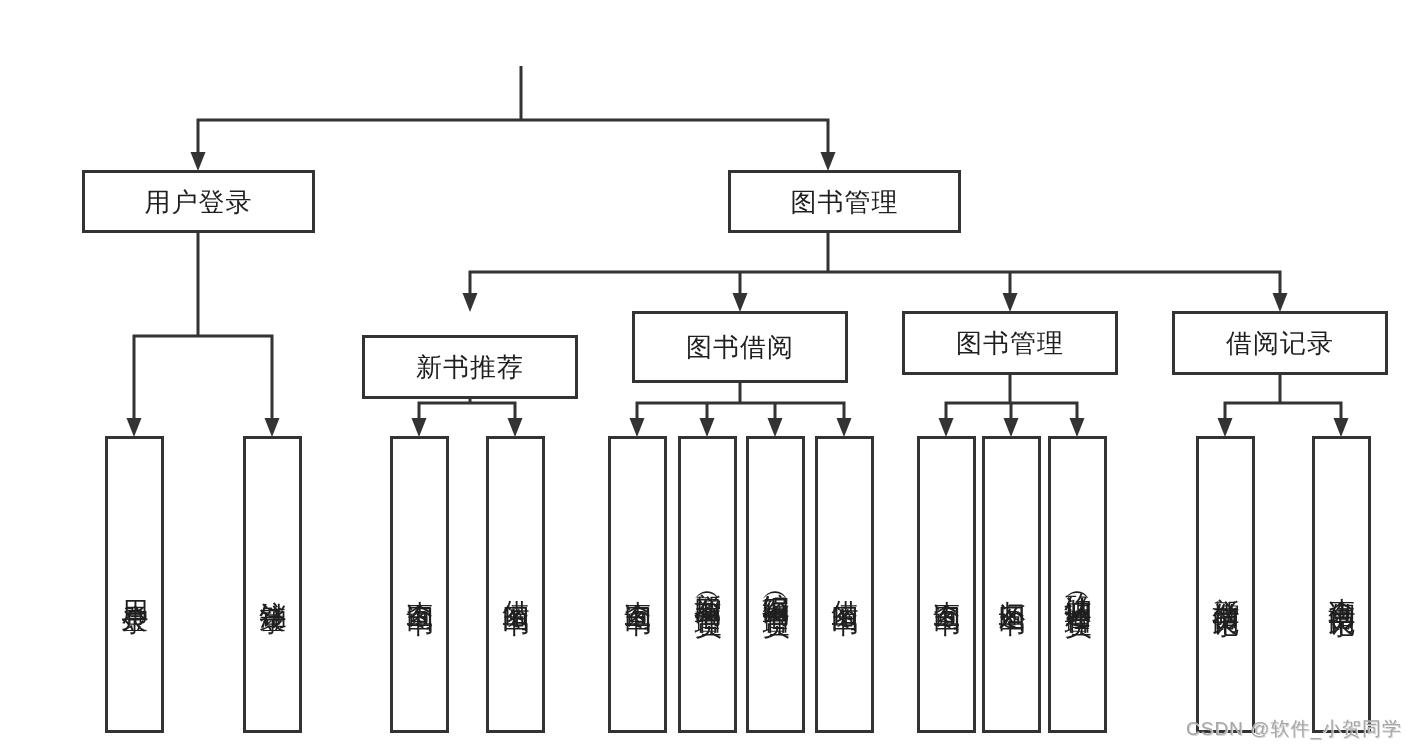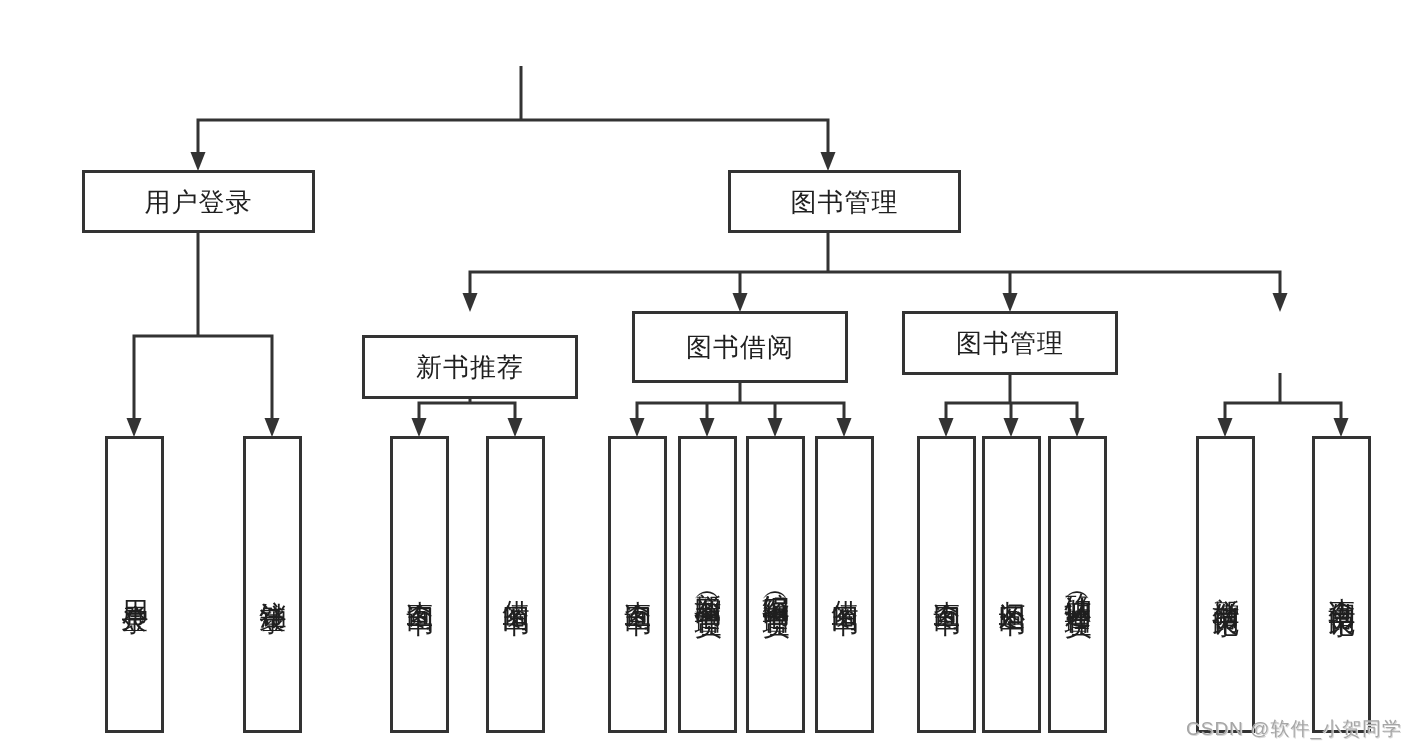--- a/index.html
+++ b/index.html
@@ -127,20 +127,21 @@
     </g>
   </svg>
 
 
   <div id="n-login" class="node h-node">用户登录</div>
   <div id="n-mgmt" class="node h-node">图书管理</div>
 
   <div id="n-g0" class="node h-node">新书推荐</div>
   <div id="n-g1" class="node h-node">图书借阅</div>
   <div id="n-g2" class="node h-node">图书管理</div>
+  <div id="n-g3" class="node h-node">借阅记录</div>
 
   <div id="l-b0-0" class="node v-node leaf">用户登录</div>
   <div id="l-b0-1" class="node v-node leaf">注销登录</div>
 
   <div id="l-g0-0" class="node v-node leaf">查询图书</div>
   <div id="l-g0-1" class="node v-node leaf">借阅图书</div>
 
   <div id="l-g1-0" class="node v-node leaf">查询图书</div>
   <div id="l-g1-1" class="node v-node leaf">新增图书（管理员）</div>
   <div id="l-g1-2" class="node v-node leaf">编辑图书（管理员）</div>

